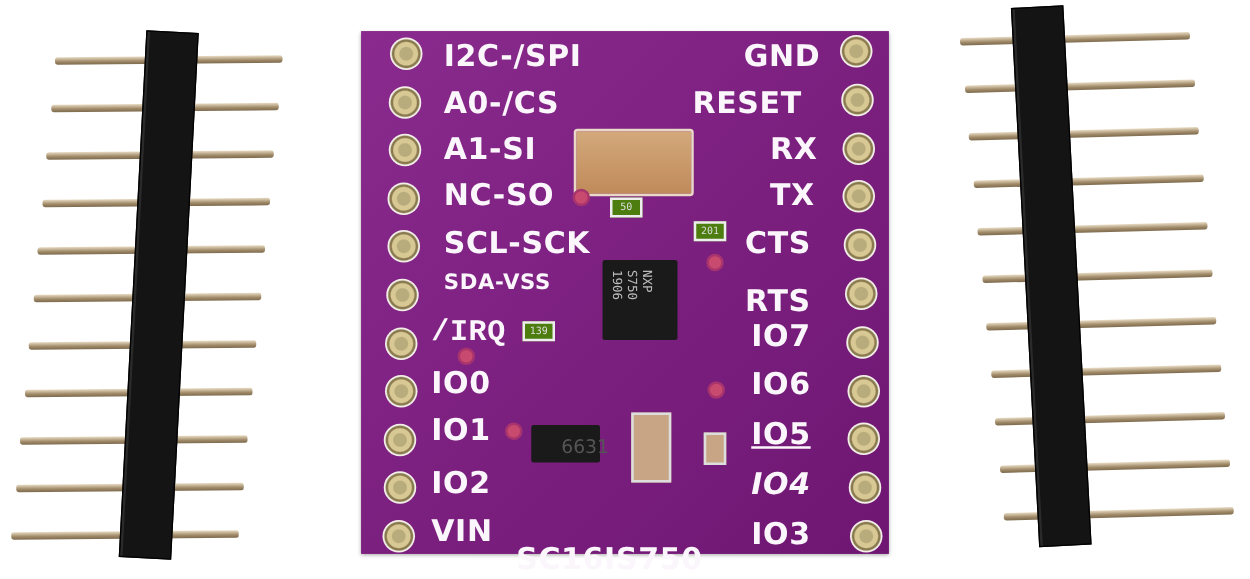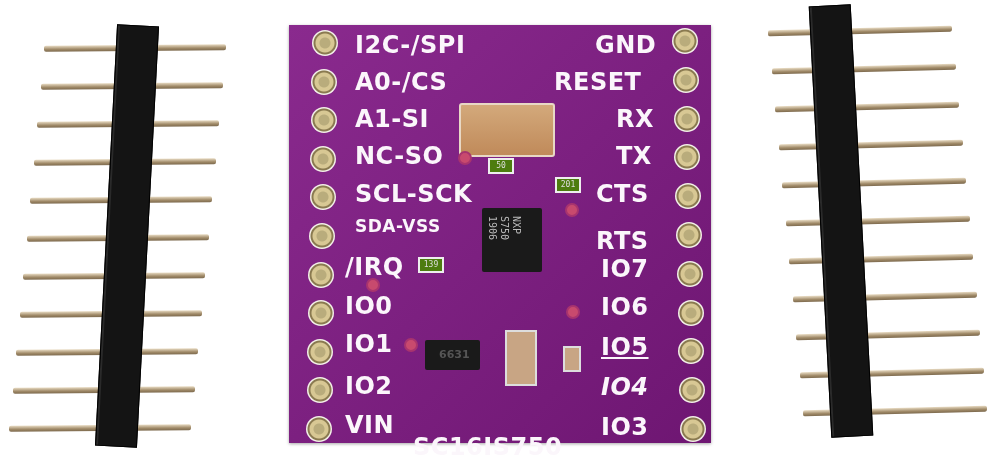--- a/index.html
+++ b/index.html
@@ -33,21 +33,21 @@
 
 <div class="crystal"></div>
 
 <div class="chip" style="left:482px;top:208px;width:60px;height:64px;">
   <span class="chiptext" style="left:40px;top:8px;">NXP</span>
   <span class="chiptext" style="left:28px;top:8px;">S750</span>
   <span class="chiptext" style="left:16px;top:8px;">1906</span>
 </div>
 
 <div class="chip" style="left:425px;top:340px;width:55px;height:30px;">
-  <span style="position:absolute;left:14px;top:8px;color:#555;font-size:11px;font-weight:bold;">6631</span>
+  <span style="position:absolute;left:24px;top:8px;color:#555;font-size:15px;">6631</span>
 </div>
 
 <div class="cap" style="left:505px;top:330px;width:28px;height:52px;"></div>
 <div class="cap" style="left:563px;top:346px;width:14px;height:22px;"></div>
 
 <div class="res" style="left:488px;top:158px;width:22px;height:12px;">50</div>
 <div class="res" style="left:555px;top:177px;width:22px;height:12px;">201</div>
 <div class="res" style="left:418px;top:257px;width:22px;height:12px;">139</div>
 
 <div class="via" style="left:458px;top:151px;"></div>
@@ -56,21 +56,21 @@
 <div class="via" style="left:566px;top:305px;"></div>
 <div class="via" style="left:404px;top:338px;"></div>
 
 <div>
   <span class="lbl" style="left:355px;top:31px;">I2C-/SPI</span>
   <span class="lbl" style="left:355px;top:68px;">A0-/CS</span>
   <span class="lbl" style="left:355px;top:105px;">A1-SI</span>
   <span class="lbl" style="left:355px;top:142px;">NC-SO</span>
   <span class="lbl" style="left:355px;top:180px;">SCL-SCK</span>
   <span class="lbl" style="left:355px;top:216px;font-size:17px;">SDA-VSS</span>
-  <span class="lbl" style="left:345px;top:253px;">/IRQ</span>
+  <span class="lbl" style="left:345px;top:253px;font-family:Liberation Mono, monospace;">/IRQ</span>
   <span class="lbl" style="left:345px;top:292px;text-align:right;">IO0</span>
   <span class="lbl" style="left:345px;top:330px;">IO1</span>
   <span class="lbl" style="left:345px;top:372px;">IO2</span>
   <span class="lbl" style="left:345px;top:411px;">VIN</span>
 </div>
 
 <div>
   <span class="lbl" style="left:595px;top:31px;">GND</span>
   <span class="lbl" style="left:554px;top:68px;">RESET</span>
   <span class="lbl" style="left:616px;top:105px;text-align:right;">RX</span>

